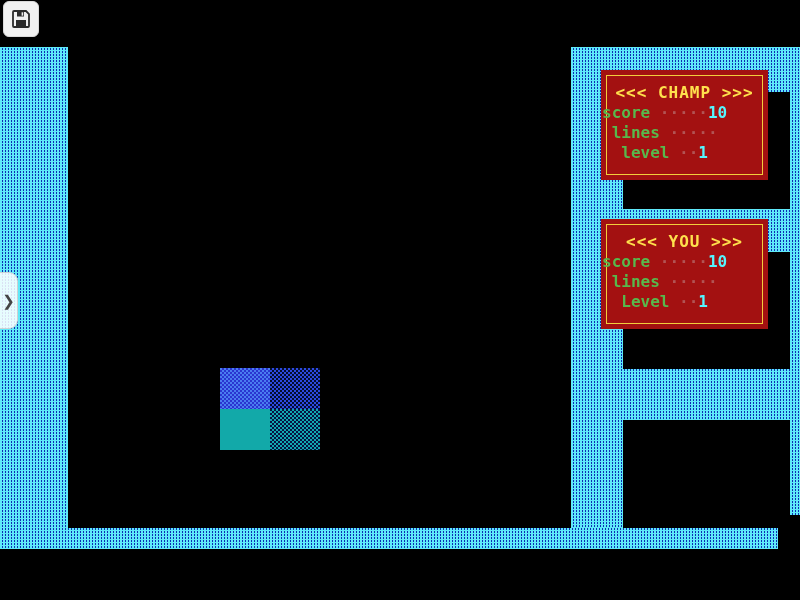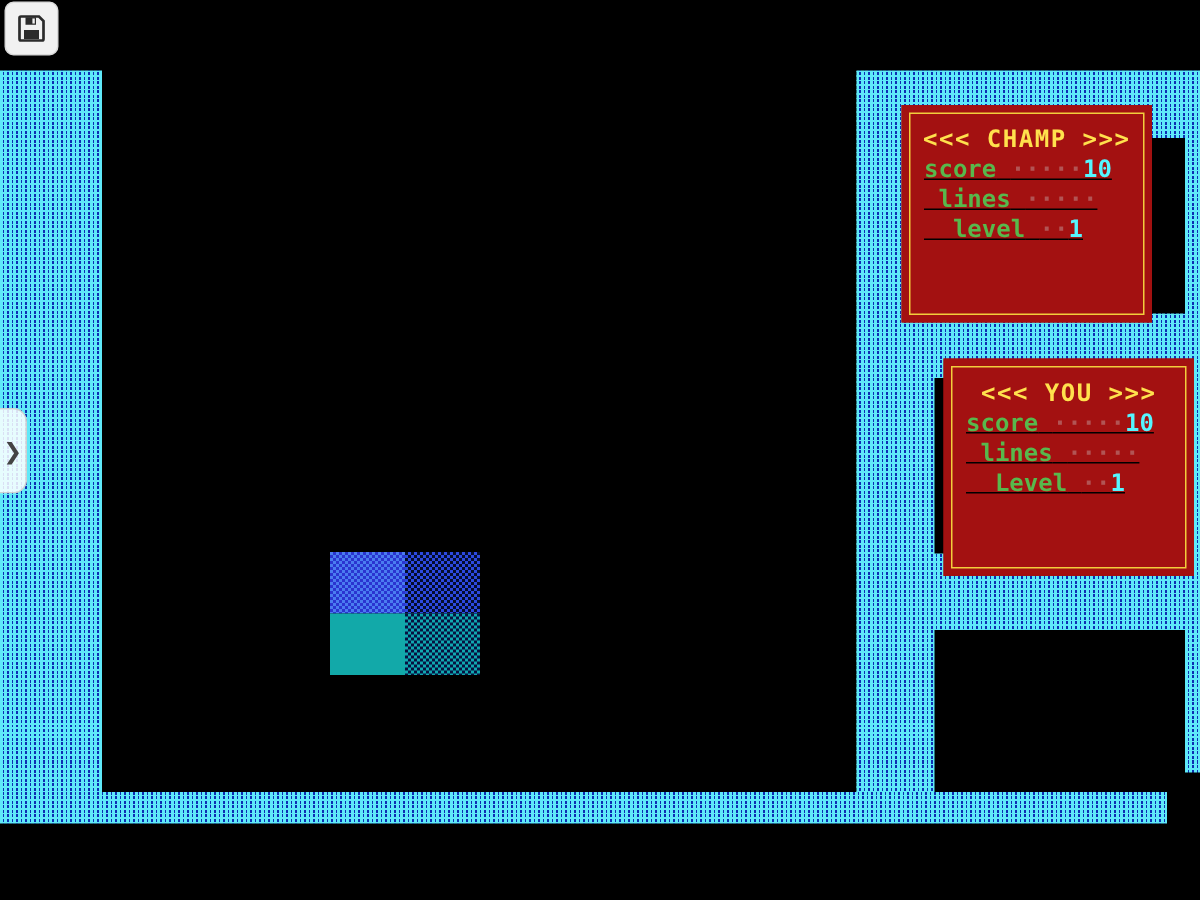--- a/index.html
+++ b/index.html
@@ -18,32 +18,32 @@
   .border-left{left:0;top:47px;width:68px;height:481px;}
   .sidebar-bg{left:571px;top:47px;width:229px;height:481px;}
   .border-bottom{left:0;top:528px;width:778px;height:21px;}
   .black-patch{left:778px;top:515px;width:22px;height:34px;background:#000;}
 
   
   .panel-shadow{width:167px;height:117px;background:#000;}
   .shadow-champ{left:623px;top:92px;}
   .shadow-you{left:623px;top:252px;}
   .shadow-see{left:623px;top:420px;height:108px;}
-  .panel{width:167px;height:145px;box-sizing:border-box;}
+  .panel{width:167px;height:110px;box-sizing:border-box;}
   .panel.red{background:#a31111;border:1px solid #a31111;}
   .panel-champ{left:601px;top:70px;}
-  .panel-you{left:601px;top:239px;margin-left:28px;}
+  .panel-you{left:601px;top:219px;}
   .panel-see{left:601px;top:398px;height:102px;background:#000;}
   .inner-border{position:absolute;inset:4px;border:1px solid #f2ce3c;pointer-events:none;}
   .panel-see .inner-border{border-width:2px;inset:3px;}
 
   .panel-content{position:absolute;inset:0;padding-top:12px;text-align:center;
                  font-weight:bold;font-size:16px;line-height:20px;}
   .panel-title{color:#ffe14d;letter-spacing:1px;white-space:pre;}
-  .stat-row{text-align:left;padding-left:14px;white-space:pre;text-decoration:underline;}
+  .stat-row{text-align:left;white-space:pre;}
   .stat-label{color:#58b84c;white-space:pre;}
   .stat-dots{color:#b25454;white-space:pre;}
   .stat-value{color:#55f5ff;white-space:pre;}
   .see-arrows{color:#58b84c;letter-spacing:1px;}
   .see-word{color:#ffe14d;letter-spacing:1px;}
 
   
   .cell{width:50px;height:41px;}
   .tx-blue-light{background:repeating-conic-gradient(#2a35d0 0deg 90deg, #4a7cf0 90deg 180deg);
                  background-size:4px 4px;}

